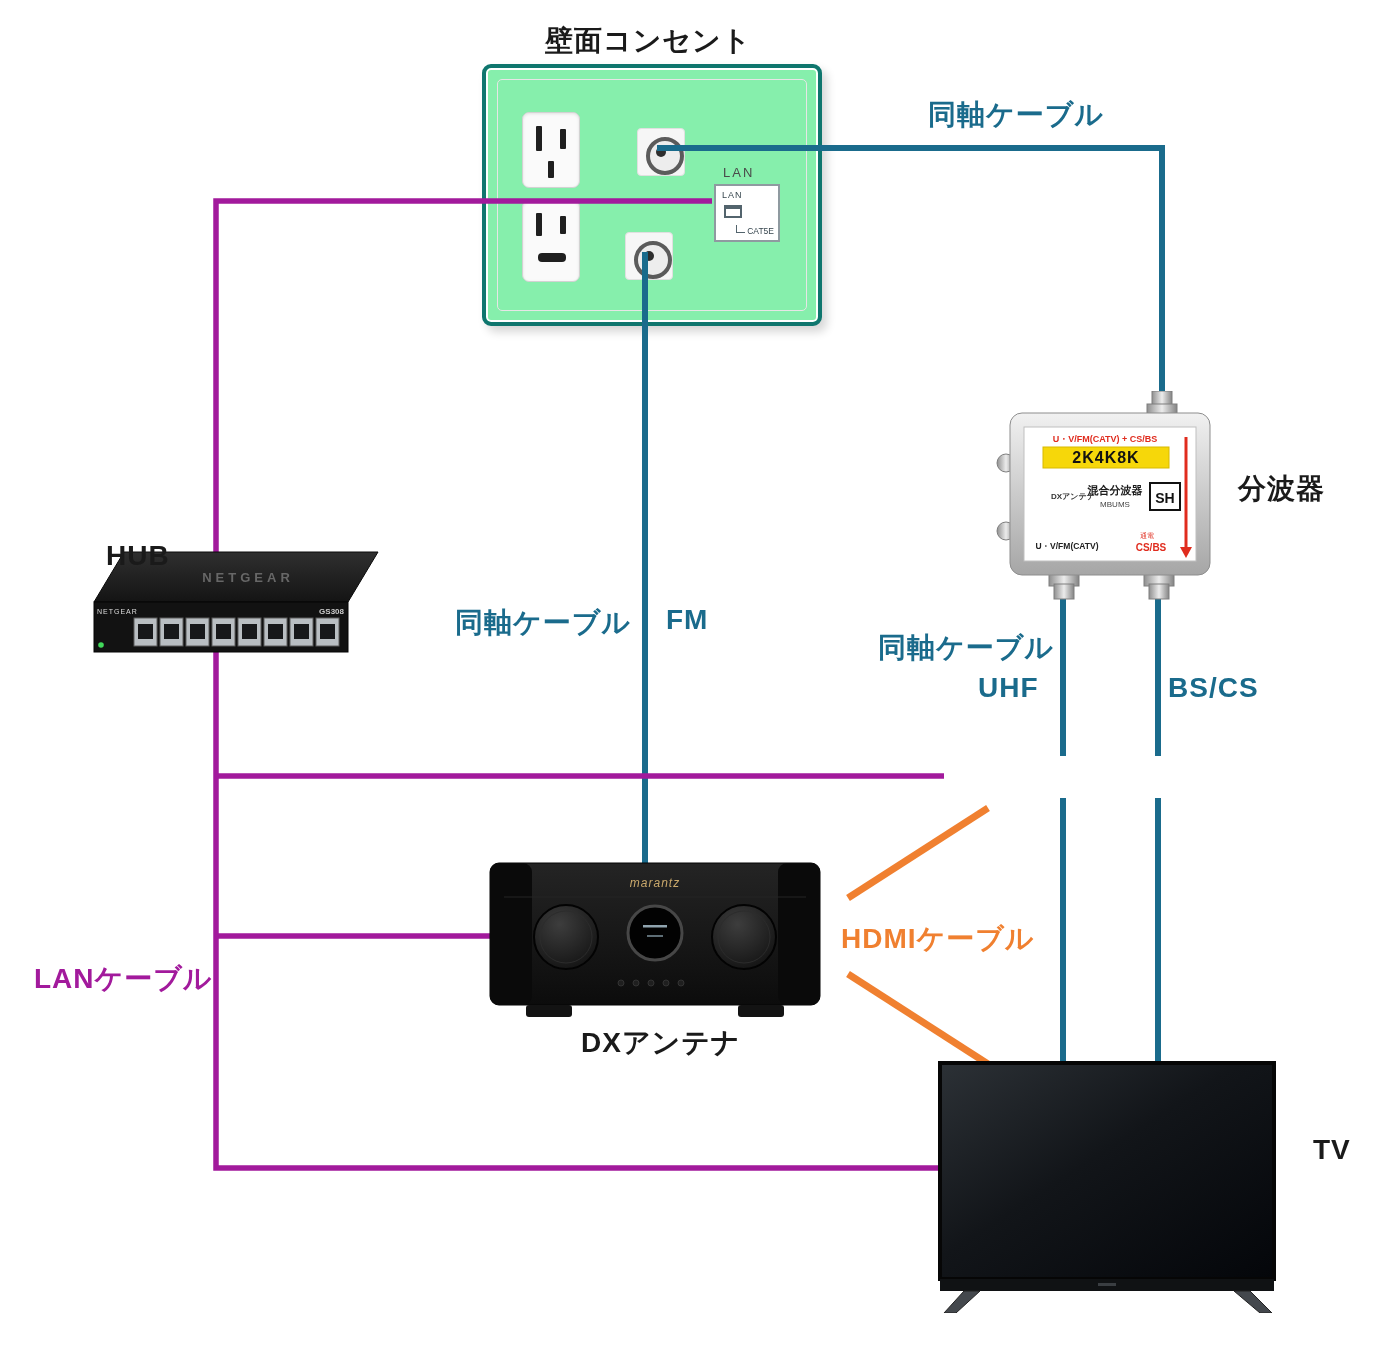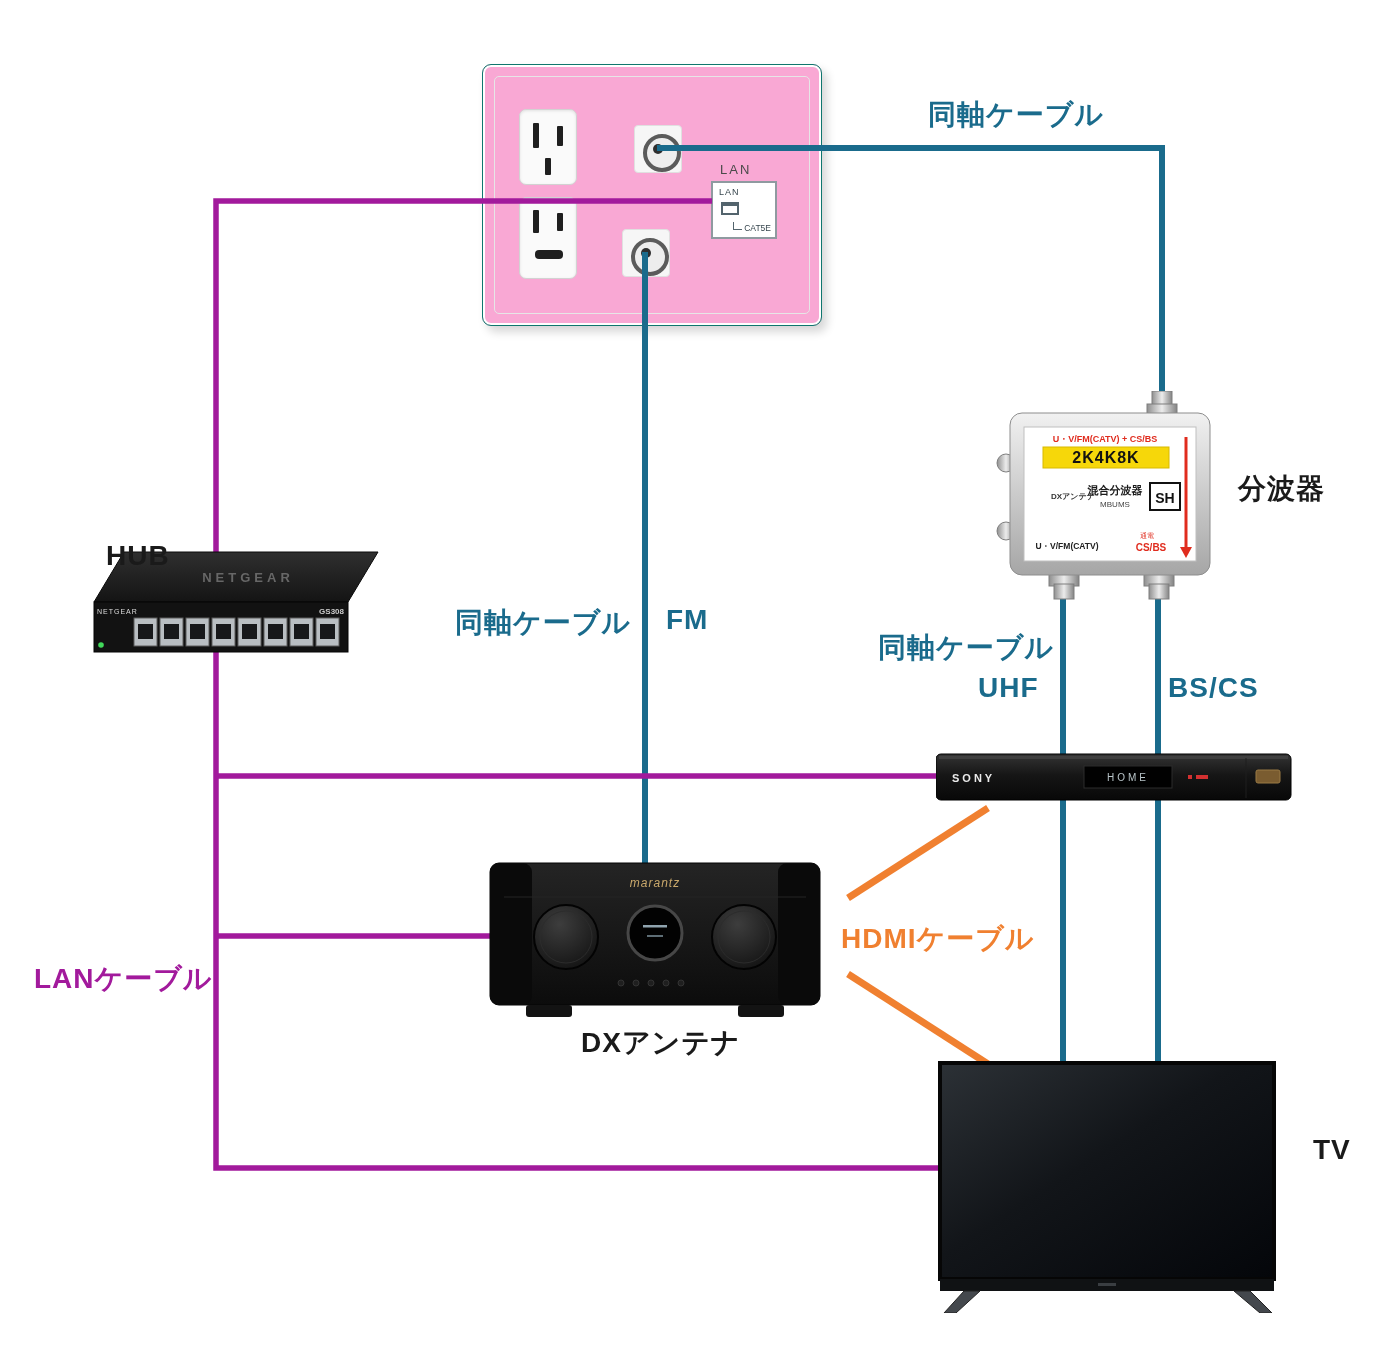--- a/index.html
+++ b/index.html
@@ -18,21 +18,21 @@
   .wires .coax { stroke:var(--coax,#1a6b8c); stroke-width:6; fill:none; }
   .wires .lan  { stroke:var(--lan,#a21a9c);  stroke-width:5.5; fill:none; }
   .wires .hdmi { stroke:var(--hdmi,#f08030); stroke-width:7; fill:none; }
 
   
   .device { position:absolute; z-index:3; }
   .device.under { z-index:1; }
   svg text { font-family:"Liberation Sans","DejaVu Sans",sans-serif; }
 
   
-  .wo-plate { position:absolute; inset:0; background:#f9a8d4; border:1px solid #0f766e; border-radius:9px;
+  .wo-plate { position:absolute; inset:0; background:#86efac; border:4px solid #0f766e; border-radius:9px;
               box-shadow:5px 6px 10px rgba(0,0,0,.16), inset 0 0 0 2px #ffffff; }
   .wo-inner { position:absolute; inset:11px; border:1px solid #e6e6e6; border-radius:5px; }
   .wo-outlet { position:absolute; width:58px; border:1px solid #d2d2d2; border-radius:7px; background:#fafafa;
                box-shadow:inset 0 1px 3px rgba(0,0,0,.10); }
   .wo-outlet.a { left:36px; top:44px; height:76px; }
   .wo-outlet.b { left:36px; top:132px; height:82px; }
   .wo-slot { position:absolute; background:#1f1f1f; border-radius:1px; }
   .wo-outlet.a .s1 { left:13px; top:13px; width:6px; height:25px; }
   .wo-outlet.a .s2 { left:37px; top:16px; width:6px; height:20px; }
   .wo-outlet.a .s3 { left:25px; top:48px; width:6px; height:17px; }
@@ -172,40 +172,20 @@
       <text x="122" y="103" text-anchor="middle" font-size="11" font-weight="bold" fill="#1a1a1a">混合分波器</text>
       <text x="122" y="116" text-anchor="middle" font-size="8" fill="#444444">MBUMS</text>
       <rect x="157" y="92" width="30" height="27" fill="#ffffff" stroke="#111111" stroke-width="2"></rect>
       <text x="172" y="112" text-anchor="middle" font-size="14" font-weight="bold" fill="#111111">SH</text>
       <text x="74" y="158" text-anchor="middle" font-size="8.5" font-weight="bold" fill="#222222">U・V/FM(CATV)</text>
       <text x="154" y="147" text-anchor="middle" font-size="7" fill="#e02c1e">通電</text>
       <text x="158" y="160" text-anchor="middle" font-size="10" font-weight="bold" fill="#e02c1e">CS/BS</text>
     </svg>
   </div>
 
-  <div class="device" style="left:936px; top:748px; width:358px; height:56px;">
-    <svg width="358" height="56" viewBox="0 0 358 56">
-      <defs>
-        <linearGradient id="recbody" x1="0" y1="0" x2="0" y2="1">
-          <stop offset="0" stop-color="#343434"></stop>
-            <stop offset="0.45" stop-color="#161616"></stop>
-            <stop offset="1" stop-color="#080808"></stop>
-        </linearGradient>
-      </defs>
-      <rect x="0" y="6" width="355" height="46" rx="5" fill="url(#recbody)" stroke="#000000"></rect>
-      <rect x="3" y="8" width="349" height="3" fill="#4d4d4d" opacity="0.55"></rect>
-      <text x="16" y="34" font-size="11" font-weight="bold" letter-spacing="3" fill="#eaeaea">SONY</text>
-      <rect x="148" y="18" width="88" height="22" fill="#010101" stroke="#2c2c2c"></rect>
-      <text x="192" y="33" text-anchor="middle" font-size="10" letter-spacing="3" fill="#b9c5c9" font-family="DejaVu Sans Mono, monospace">HOME</text>
-      <rect x="252" y="27" width="4" height="4" fill="#d23030"></rect>
-      <rect x="260" y="27" width="12" height="4" fill="#d23030"></rect>
-      <line x1="310" y1="10" x2="310" y2="50" stroke="#1e1e1e"></line>
-      <rect x="320" y="22" width="24" height="13" rx="2" fill="#7a5c30" stroke="#9a7a44"></rect>
-    </svg>
-  </div>
 
   <div class="device" style="left:478px; top:851px; width:354px; height:170px;">
     <svg width="354" height="170" viewBox="0 0 354 170">
       <defs>
         <linearGradient id="ampbody" x1="0" y1="0" x2="0" y2="1">
           <stop offset="0" stop-color="#242424"></stop>
             <stop offset="1" stop-color="#0c0c0c"></stop>
         </linearGradient>
         <radialGradient id="knob" cx="0.4" cy="0.3" r="0.9">
           <stop offset="0" stop-color="#3d3d3d"></stop>
@@ -246,20 +226,21 @@
         </linearGradient>
       </defs>
       <rect x="2" y="2" width="334" height="216" fill="url(#tvscreen)" stroke="#060606" stroke-width="4"></rect>
       <rect x="2" y="218" width="334" height="12" fill="#101214"></rect>
       <rect x="160" y="222" width="18" height="3" fill="#3a3e42"></rect>
       <polygon points="26,230 42,230 18,252 6,252" fill="#44484d" stroke="#222222"></polygon>
       <polygon points="296,230 312,230 334,252 322,252" fill="#44484d" stroke="#222222"></polygon>
     </svg>
   </div>
 
+  <div class="lbl" style="left:545px;  top:22px;">壁面コンセント</div>
   <div class="lbl coax" style="left:928px;  top:96px;">同軸ケーブル</div>
   <div class="lbl" style="left:1238px; top:470px;">分波器</div>
   <div class="lbl" style="left:106px;  top:504px;margin-top:36px;">HUB</div>
   <div class="lbl coax" style="left:455px;  top:604px;">同軸ケーブル</div>
   <div class="lbl coax" style="left:666px;  top:604px;">FM</div>
   <div class="lbl coax" style="left:878px;  top:629px;">同軸ケーブル</div>
   <div class="lbl coax" style="left:978px;  top:672px;">UHF</div>
   <div class="lbl coax" style="left:1168px; top:672px;">BS/CS</div>
   <div class="lbl lan" style="left:34px;   top:960px;">LANケーブル</div>
   <div class="lbl hdmi" style="left:841px;  top:920px;">HDMIケーブル</div>

